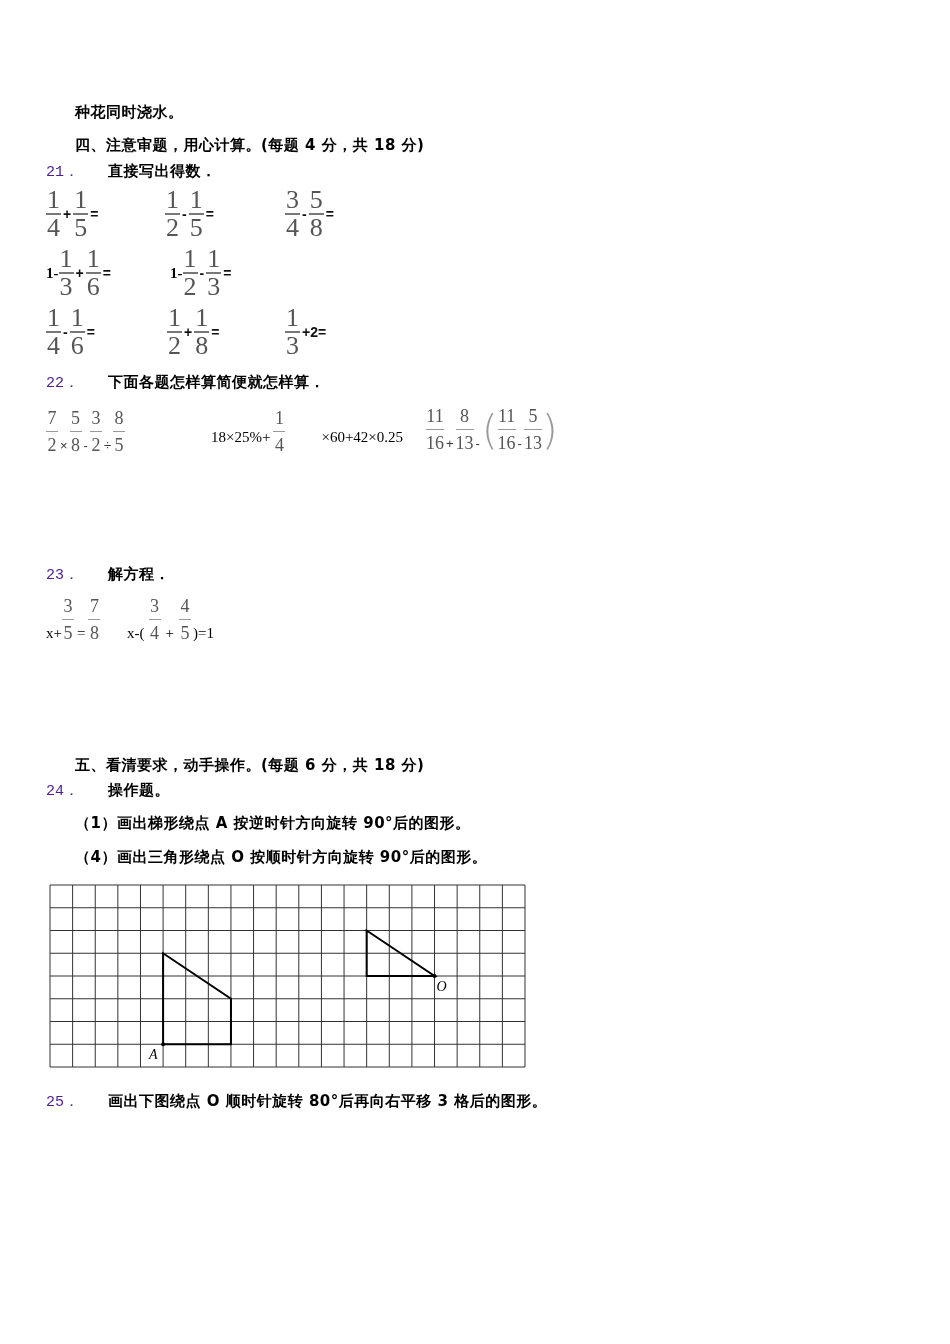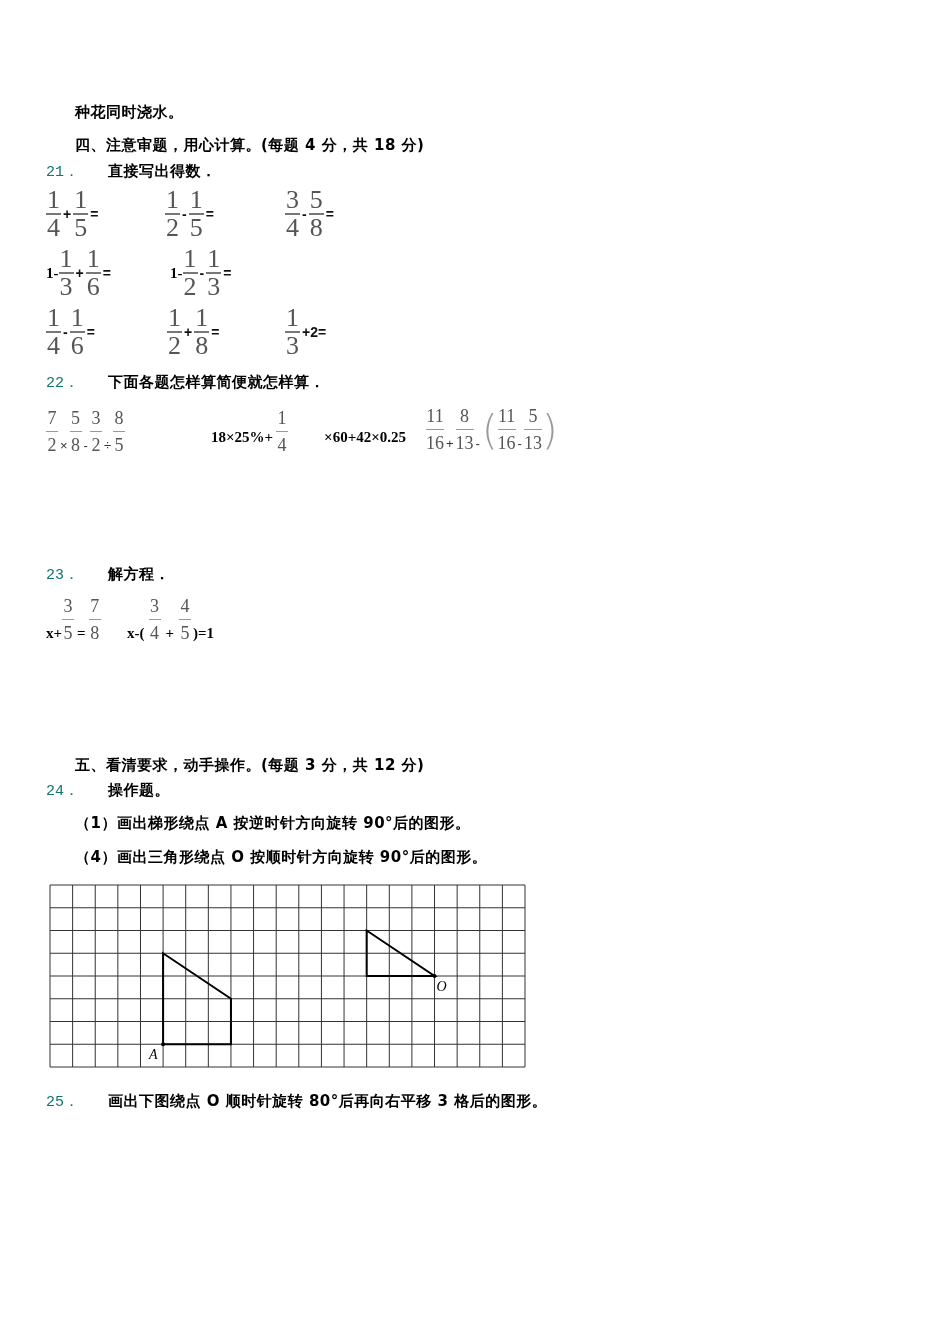--- a/index.html
+++ b/index.html
@@ -1,21 +1,21 @@
 <!DOCTYPE html>
 <html><head>
   <meta charset="utf-8">
   <style>
     * { margin: 0; padding: 0; box-sizing: border-box; }
     html, body { width: 950px; height: 1344px; background: #ffffff; overflow: hidden; }
     body { position: relative; font-family: "DejaVu Serif", "Liberation Serif", serif; color: #000; }
     .abs { position: absolute; white-space: nowrap; }
     .cn { font-family: "DejaVu Sans", "Liberation Sans", sans-serif; font-size: 15px; font-weight: bold; letter-spacing: 0.5px; margin-left: 29px; }
-    .qnum { font-family: "Liberation Mono", "DejaVu Sans Mono", monospace; font-size: 15px; color: #0f766e; font-weight: normal; }
-    .bold-serif { font-family: "Liberation Serif", "DejaVu Serif", serif; font-weight: bold; font-size: 15px; }
+    .qnum { font-family: "Liberation Mono", "DejaVu Sans Mono", monospace; font-size: 15px; color: #4c1d95; font-weight: normal; }
+    .bold-serif { font-family: "Liberation Serif", "DejaVu Serif", serif; font-weight: normal; font-size: 15px; }
 
     
     .bfrac { display: inline-flex; flex-direction: column; align-items: center; vertical-align: middle; font-family: "Liberation Serif", serif; color: #555; font-size: 26px; line-height: 24px; }
     .bfrac .num { padding: 0 1px; }
     .bfrac .bar { width: 100%; min-width: 14px; border-top: 2px solid #777; margin: 1px 0 1px 0; }
     .op-s { font-family: "Liberation Sans", sans-serif; font-size: 14px; font-weight: bold; vertical-align: middle; margin: 0 2px; color: #111; }
     .lead { font-family: "Liberation Serif", serif; font-size: 15px; font-weight: bold; vertical-align: middle; }
     .expr { display: flex; align-items: center; }
 
     
@@ -245,21 +245,21 @@
     </span>
   <span class="bold-serif" style="align-self:flex-end; margin:0 5px 1px 5px;">+</span>
   <span class="sfrac">
       <span>4</span>
       <span class="bar"></span>
       <span>5</span>
     </span>
   <span class="bold-serif" style="align-self:flex-end; margin:0 0 1px 2px;">)=1</span>
 </div>
 
-<div class="abs cn" style="left:46px; top:756px;">五、看清要求，动手操作。(每题 3 分，共 12 分)</div>
+<div class="abs cn" style="left:46px; top:756px;">五、看清要求，动手操作。(每题 6 分，共 18 分)</div>
 
 <div class="abs" style="left:46px; top:780px;">
   <span class="qnum">24．</span><span class="cn">操作题。</span>
 </div>
 
 <div class="abs cn" style="left:46px; top:814px;">（1）画出梯形绕点 A 按逆时针方向旋转 90°后的图形。</div>
 <div class="abs cn" style="left:46px; top:848px;">（4）画出三角形绕点 O 按顺时针方向旋转 90°后的图形。</div>
 
 <div id="grid-wrap">
   <svg id="grid-svg" width="478" height="186" xmlns="http://www.w3.org/2000/svg">

